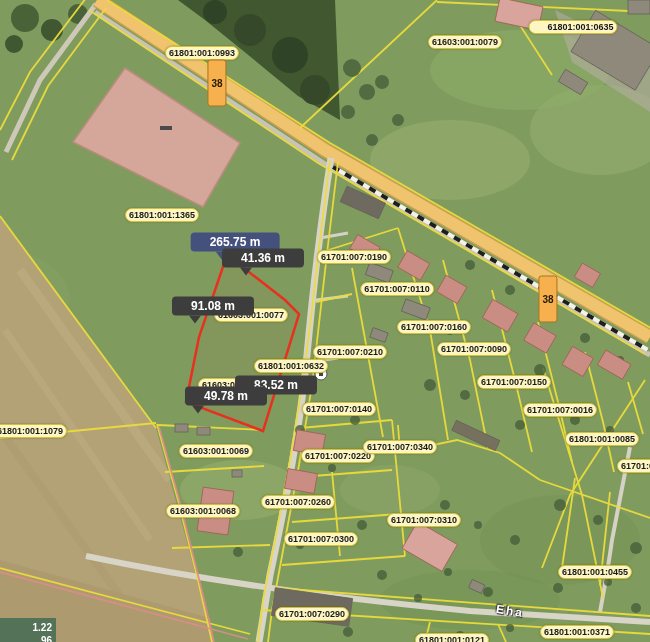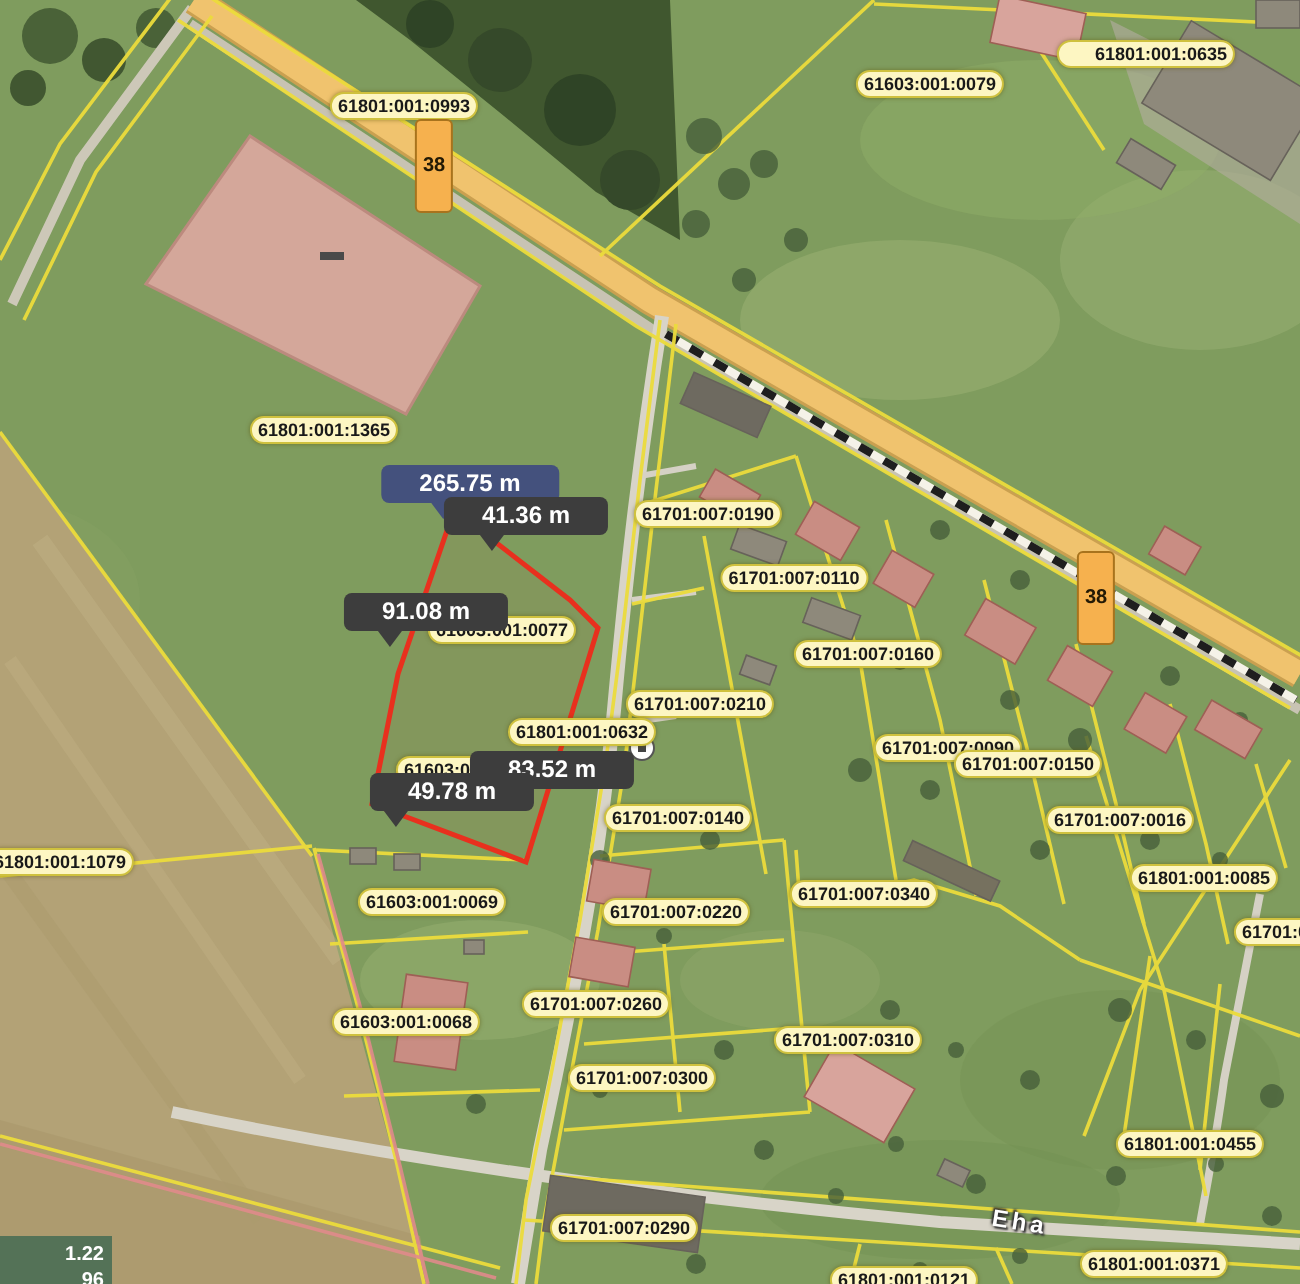--- a/index.html
+++ b/index.html
@@ -250,34 +250,34 @@
 
 <div id="label-layer">
       <div class="parcel-label" style="left: 202px; top: 53px;">61801:001:0993</div>
       <div class="parcel-label" style="left: 162px; top: 183px; margin-top: 32px;">61801:001:1365</div>
       <div class="parcel-label" style="left: 465px; top: 42px;">61603:001:0079</div>
       <div class="parcel-label" style="left: 573px; top: 27px; padding-left: 18px;">61801:001:0635</div>
       <div class="parcel-label" style="left: 354px; top: 257px;">61701:007:0190</div>
       <div class="parcel-label" style="left: 397px; top: 289px;">61701:007:0110</div>
       <div class="parcel-label" style="left: 434px; top: 327px;">61701:007:0160</div>
       <div class="parcel-label" style="left: 350px; top: 352px;">61701:007:0210</div>
-      <div class="parcel-label" style="left: 474px; top: 374px;">61701:007:0090</div>
+      <div class="parcel-label" style="left: 474px; top: 349px;">61701:007:0090</div>
       <div class="parcel-label" style="left: 514px; top: 382px;">61701:007:0150</div>
       <div class="parcel-label" style="left: 339px; top: 409px;">61701:007:0140</div>
       <div class="parcel-label" style="left: 560px; top: 410px;">61701:007:0016</div>
       <div class="parcel-label" style="left: 602px; top: 439px;">61801:001:0085</div>
       <div class="parcel-label" style="left: 640px; top: 466px;">61701:00</div>
       <div class="parcel-label" style="left: 30px; top: 431px;">61801:001:1079</div>
       <div class="parcel-label" style="left: 216px; top: 451px;">61603:001:0069</div>
       <div class="parcel-label" style="left: 203px; top: 511px;">61603:001:0068</div>
       <div class="parcel-label" style="left: 338px; top: 456px;">61701:007:0220</div>
       <div class="parcel-label" style="left: 298px; top: 502px;">61701:007:0260</div>
       <div class="parcel-label" style="left: 321px; top: 539px;">61701:007:0300</div>
       <div class="parcel-label" style="left: 312px; top: 614px;">61701:007:0290</div>
-      <div class="parcel-label" style="left: 432px; top: 447px;">61701:007:0340</div>
+      <div class="parcel-label" style="left: 400px; top: 447px;">61701:007:0340</div>
       <div class="parcel-label" style="left: 424px; top: 520px;">61701:007:0310</div>
       <div class="parcel-label" style="left: 595px; top: 572px;">61801:001:0455</div>
       <div class="parcel-label" style="left: 577px; top: 632px;">61801:001:0371</div>
       <div class="parcel-label" style="left: 452px; top: 640px;">61801:001:0121</div>
       <div class="parcel-label" style="left: 251px; top: 315px;">61603:001:0077</div>
       <div class="parcel-label" style="left: 291px; top: 366px;">61801:001:0632</div>
       <div class="parcel-label" style="left: 235px; top: 385px; text-align: center;">61603:001:0070</div>
       <div class="road-badge" style="left: 217px; top: 83px;">38</div>
       <div class="road-badge" style="left: 548px; top: 299px;">38</div>
       <div class="measure-tip total" style="left: 235px; top: 242px;">265.75 m<span class="tip-arrow" style="left: 24.5px;"></span></div>

